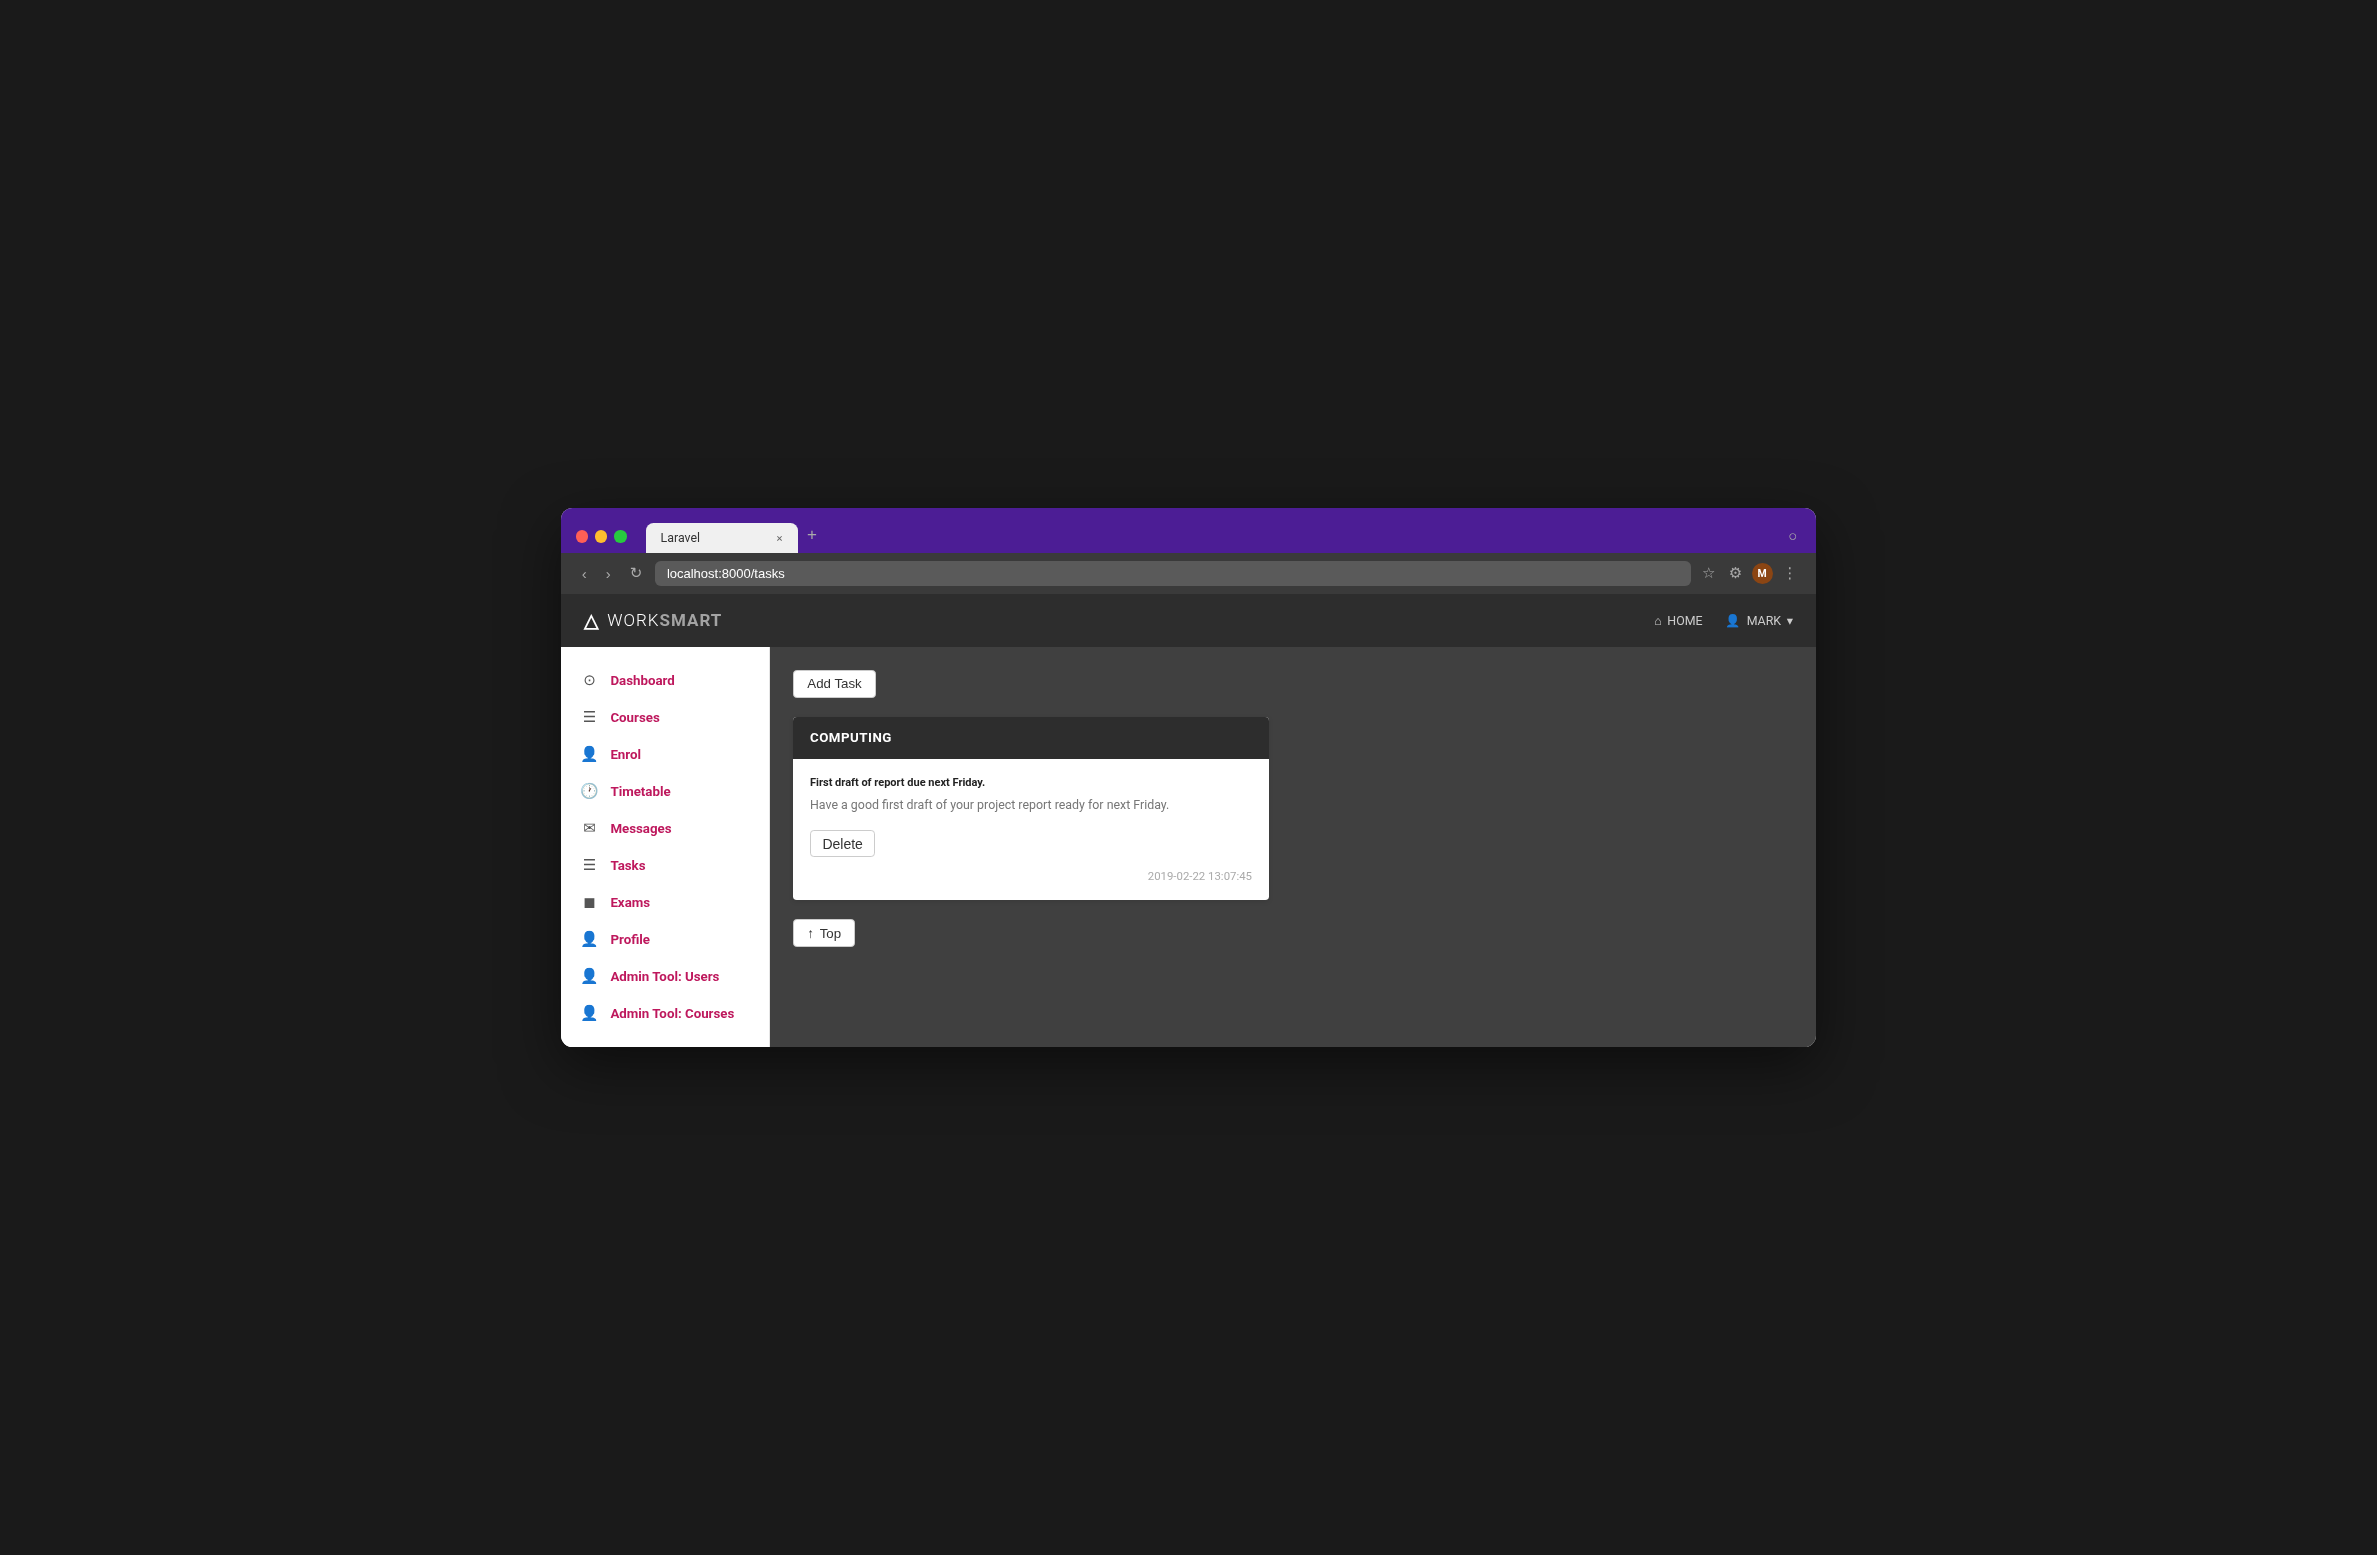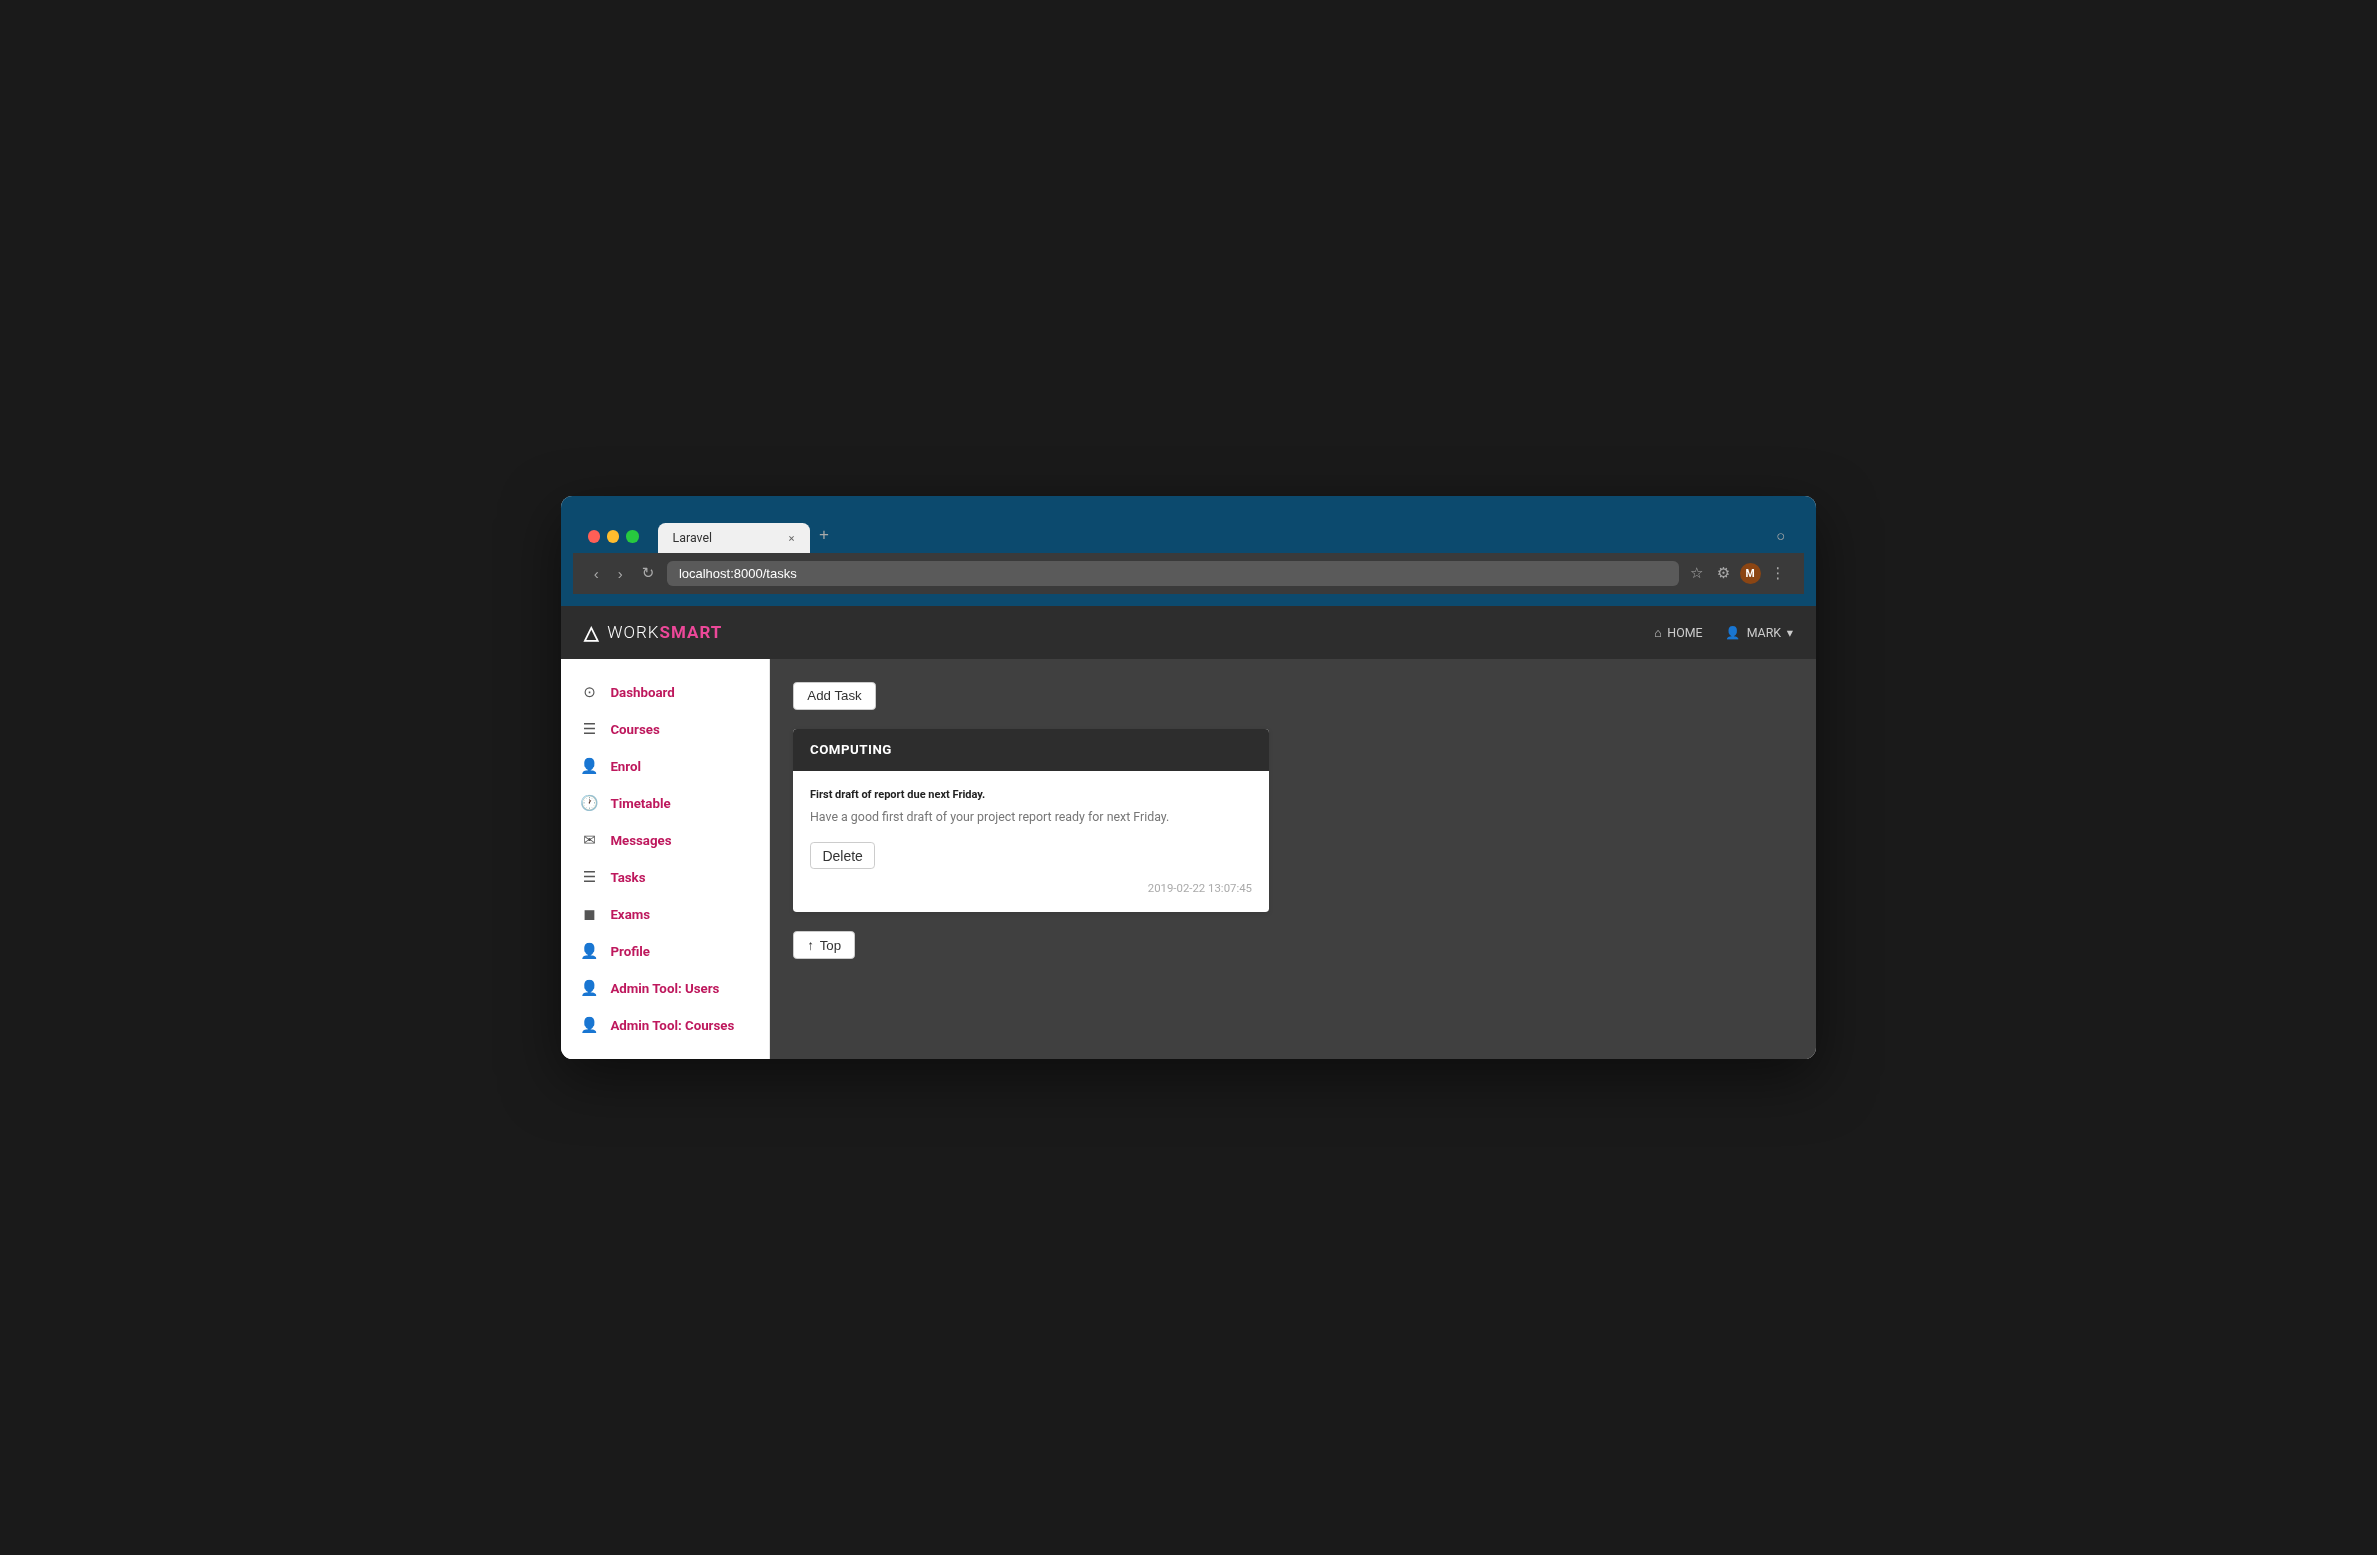--- a/index.html
+++ b/index.html
@@ -16,22 +16,22 @@
     .browser-window {
       width: 1255px;
       background: #f0f0f0;
       border-radius: 11.4px;
       overflow: hidden;
       box-shadow: 0 19px 57px rgba(0,0,0,0.5);
     }
 
     
     .browser-chrome {
-      background: #0c4a6e;
-      padding: 12px;
+      background: #4c1d95;
+      padding: 0;
     }
 
     .browser-titlebar {
       display: flex;
       align-items: center;
       padding: 11.4px 15px 0;
       gap: 11.4px;
     }
 
     .traffic-lights {
@@ -160,21 +160,21 @@
       font-weight: bold;
       letter-spacing: 1px;
     }
 
     .brand-icon {
       color: white;
       font-size: 19px;
     }
 
     .brand-work { color: white; font-weight: 300; }
-    .brand-smart { color: #ec4899; font-weight: 700; }
+    .brand-smart { color: #a3a3a3; font-weight: 700; }
 
     .topbar-right {
       display: flex;
       align-items: center;
       gap: 23px;
       color: #ccc;
       font-size: 12.4px;
     }
 
     .topbar-link {

